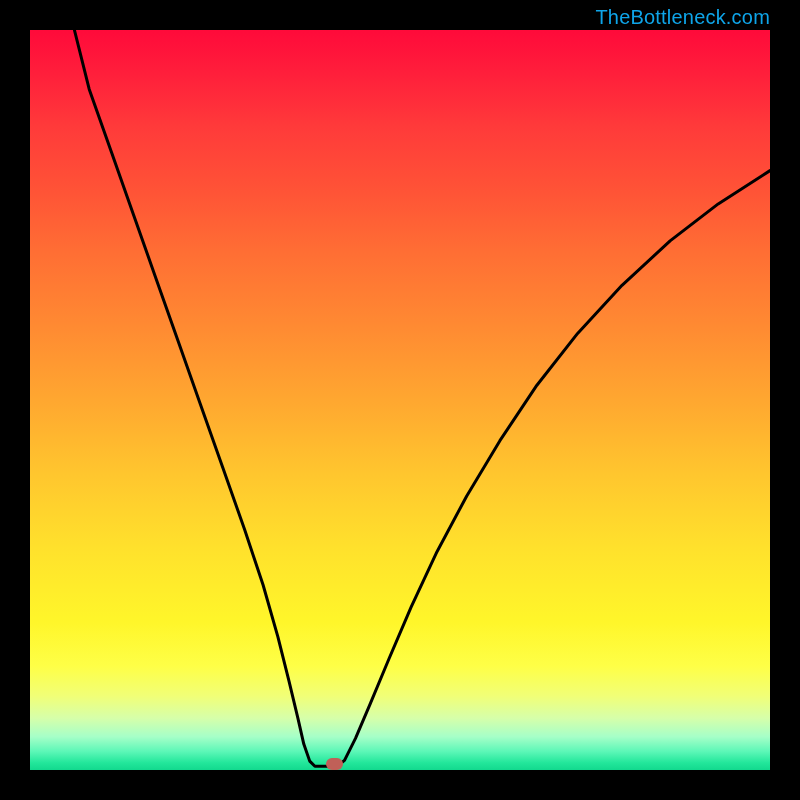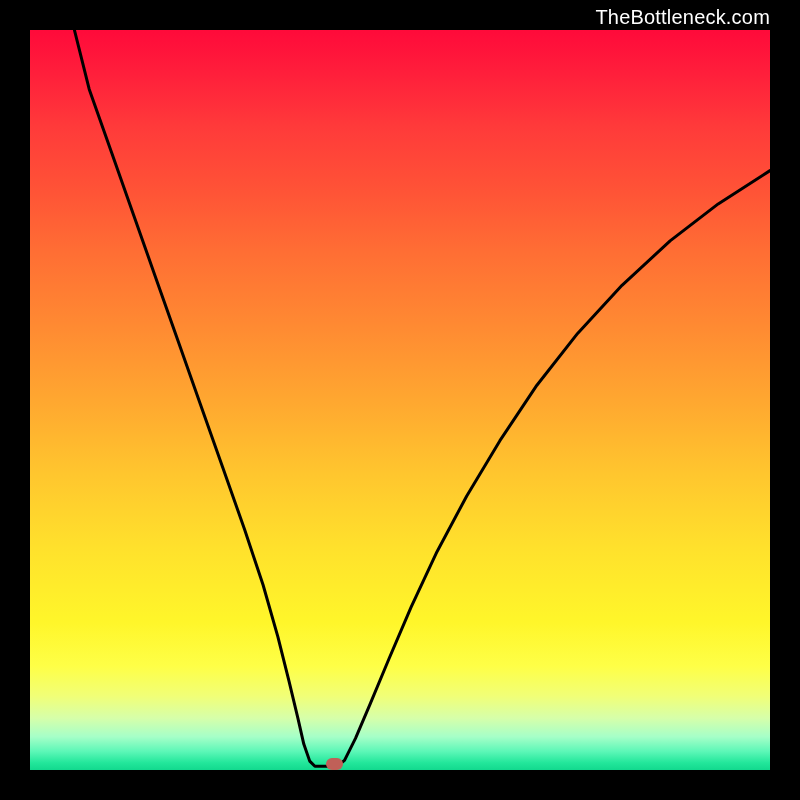--- a/index.html
+++ b/index.html
@@ -46,21 +46,21 @@
     position: absolute;
     width: 17px;
     height: 12px;
     background: #c06058;
     border-radius: 6px;
   }
   .watermark {
     position: absolute;
     top: 6px;
     right: 30px;
-    color: #ffffff;
+    color: #0ea5e9;
     font-family: Arial, Helvetica, sans-serif;
     font-size: 20px;
     font-weight: 400;
     letter-spacing: 0.2px;
   }
 </style>
 </head>
 <body>
 
 <div class="frame">

